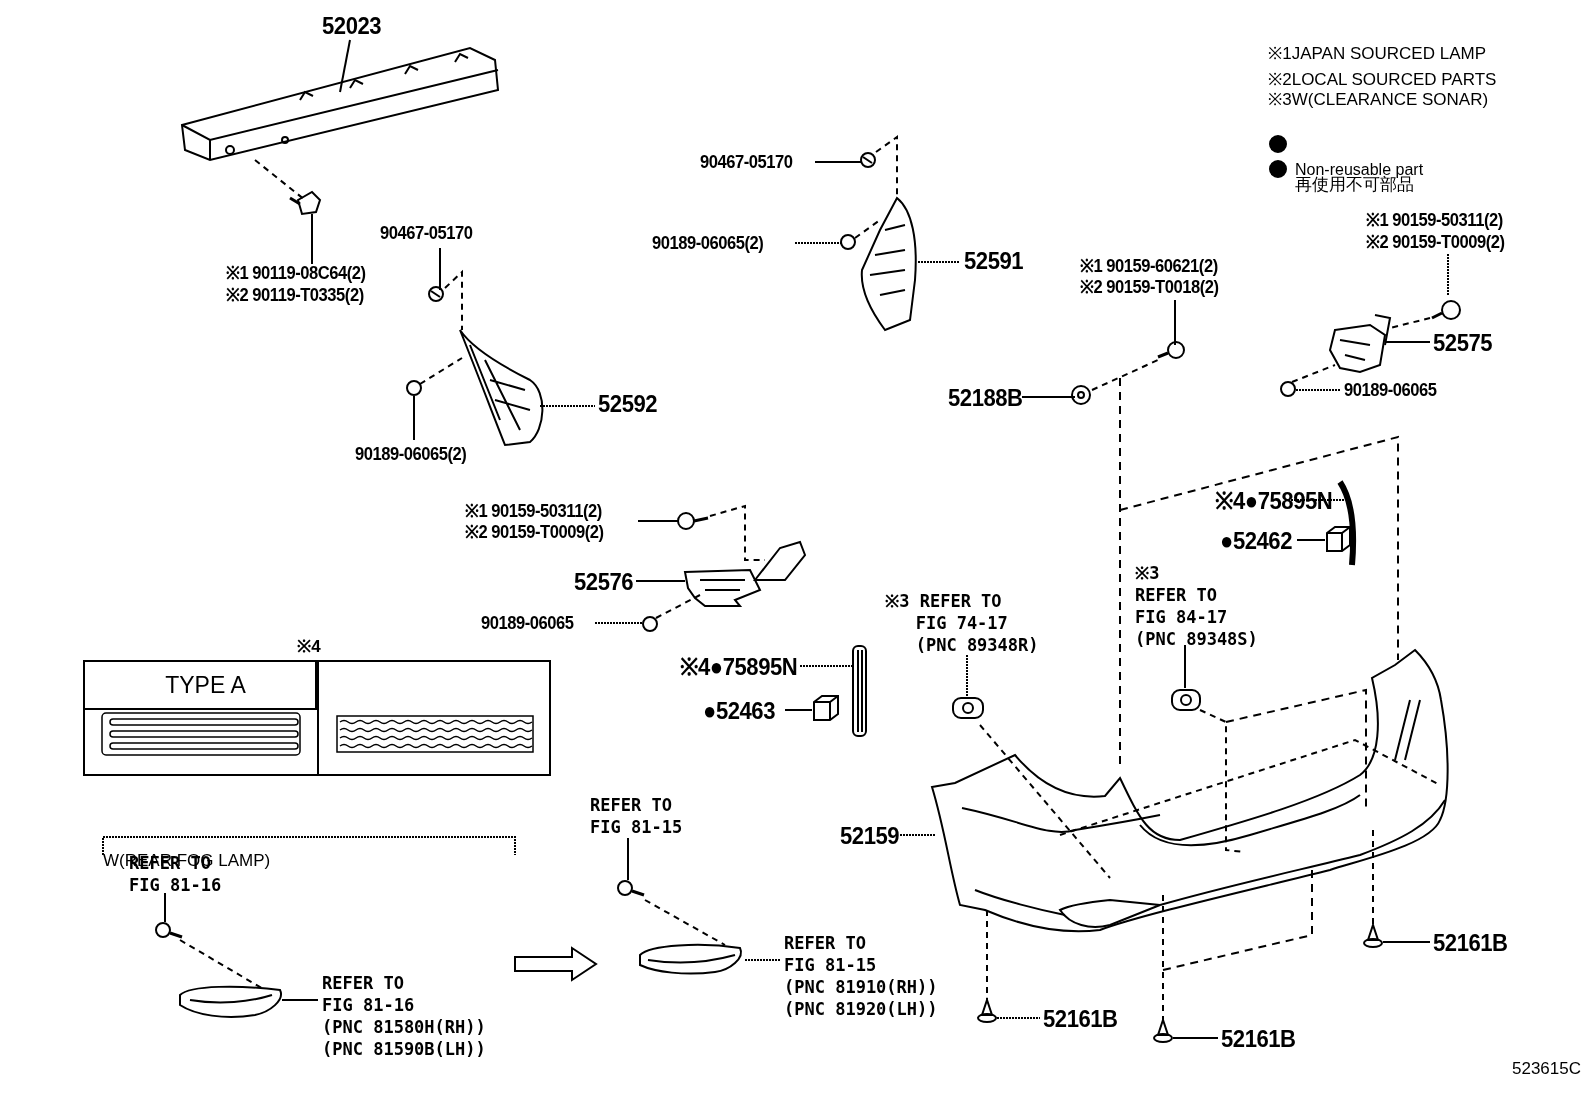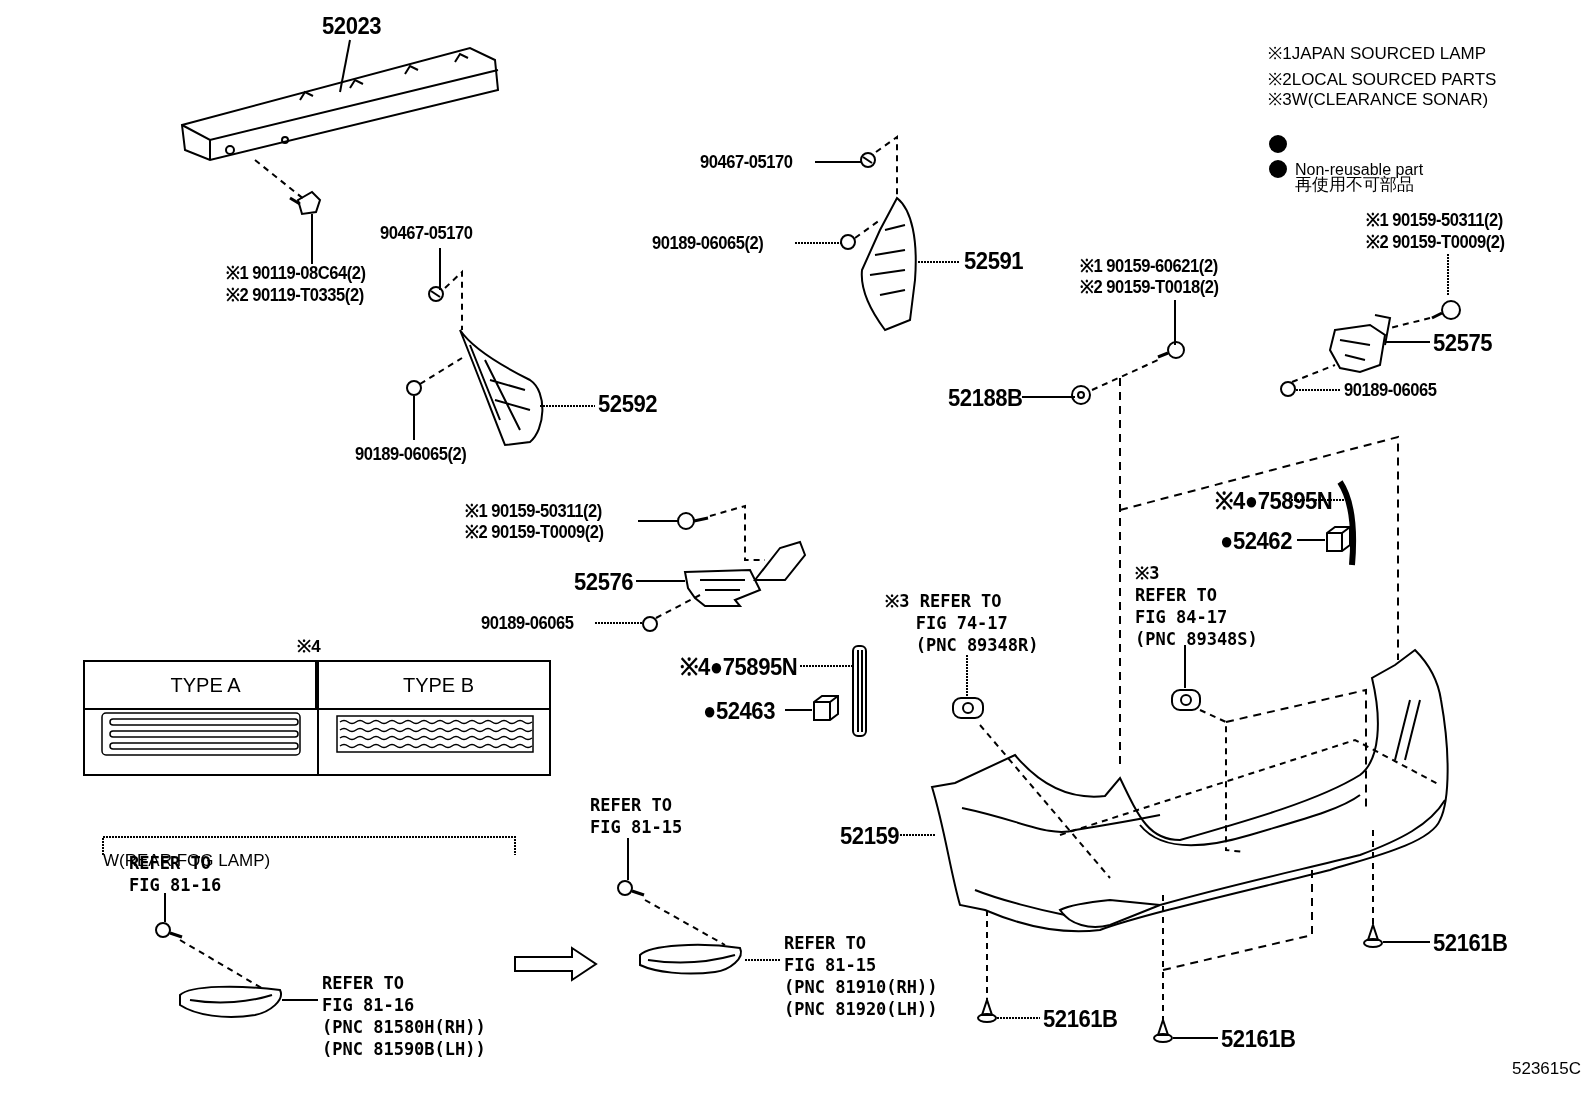--- a/index.html
+++ b/index.html
@@ -4,21 +4,21 @@
 <style>
   html, body { margin:0; padding:0; background:#ffffff; }
   body { width:1592px; height:1099px; position:relative; overflow:hidden; font-family:"DejaVu Sans Mono","Liberation Mono",monospace; color:#000; }
   #diagram { position:absolute; left:0; top:0; width:1592px; height:1099px; }
   .lbl { position:absolute; font-family:"Liberation Sans Narrow","Liberation Sans",sans-serif; font-weight:bold; font-size:21px; letter-spacing:-0.5px; white-space:nowrap; line-height:1; transform:scaleX(0.92); transform-origin:left top; }
   .lbl.big { font-size:24px; }
   .lbl.mid { font-size:18px; }
   .legend { position:absolute; font-family:"Liberation Sans",sans-serif; font-size:17px; white-space:nowrap; line-height:1; }
   .note { position:absolute; font-family:"DejaVu Sans Mono",monospace; font-weight:bold; font-size:17px; line-height:22px; white-space:pre; }
   .typebox { position:absolute; left:83px; top:660px; width:468px; height:116px; border:2px solid #000; box-sizing:border-box; }
-  .typebox .hdr { position:absolute; top:0; height:48px; width:50%; border-bottom:2px solid #000; box-sizing:border-box; display:flex; align-items:center; justify-content:center; font-family:"Liberation Sans",sans-serif; font-size:20px;padding-left:11px; }
+  .typebox .hdr { position:absolute; top:0; height:48px; width:50%; border-bottom:2px solid #000; box-sizing:border-box; display:flex; align-items:center; justify-content:center; font-family:"Liberation Sans",sans-serif; font-size:23px;padding-left:11px; }
   .typebox .hdr.a { left:0; border-right:2px solid #000; }
   .typebox .hdr.b { left:50%; }
   .typebox .divider { position:absolute; left:50%; top:0; bottom:0; border-left:2px solid #000; }
 </style>
 </head>
 <body>
 
 <svg id="diagram" viewBox="0 0 1592 1099" xmlns="http://www.w3.org/2000/svg" fill="none" stroke="#000" stroke-width="2">
 
   <g>
@@ -287,18 +287,17 @@
 <div class="note" style="left:590px;top:794px;">REFER TO
 FIG 81-15</div>
 <div class="note" style="left:784px;top:932px;">REFER TO
 FIG 81-15
 (PNC 81910(RH))
 (PNC 81920(LH))</div>
 
 <div class="legend" style="left:297px;top:638px;font-weight:bold;">※4</div>
 <div class="typebox">
   <div class="hdr a">TYPE A</div>
-  <div class="hdr b">TYPE B</div>
   <div class="divider"></div>
 </div>
 
 <div class="legend" style="left:103px;top:815px;margin-top:37px;">W(REAR FOG LAMP)</div>
 <div class="legend" style="left:1512px;top:1060px;">523615C</div>
 
 </body></html>

